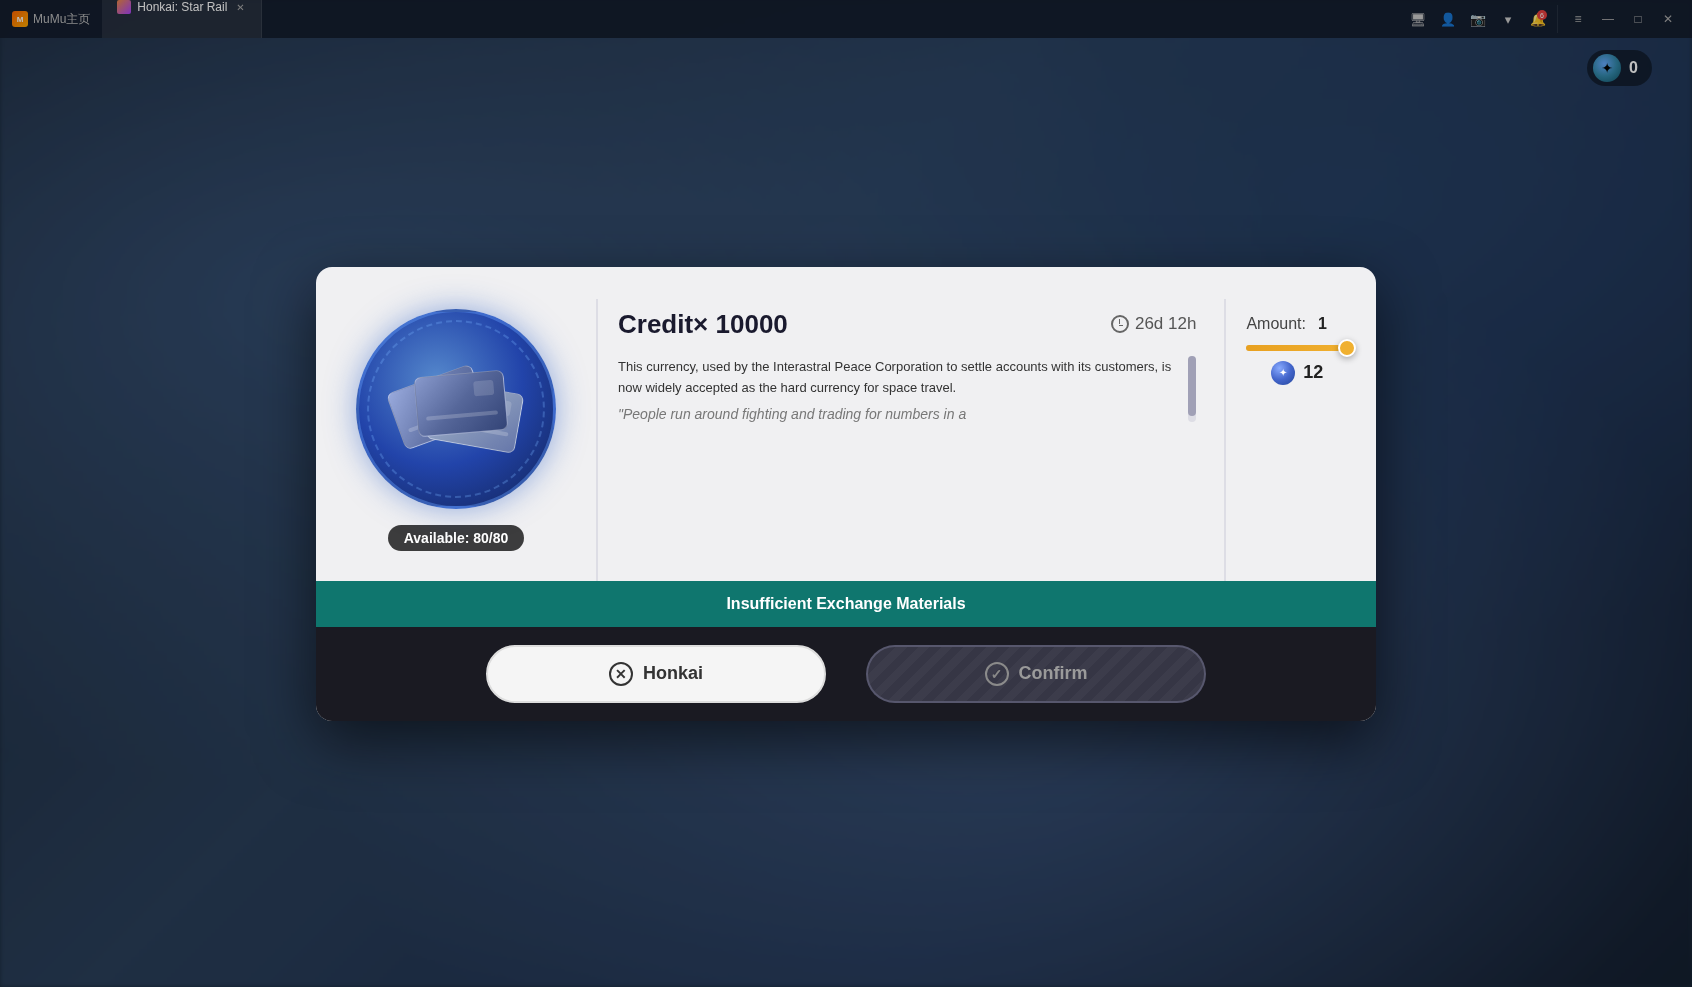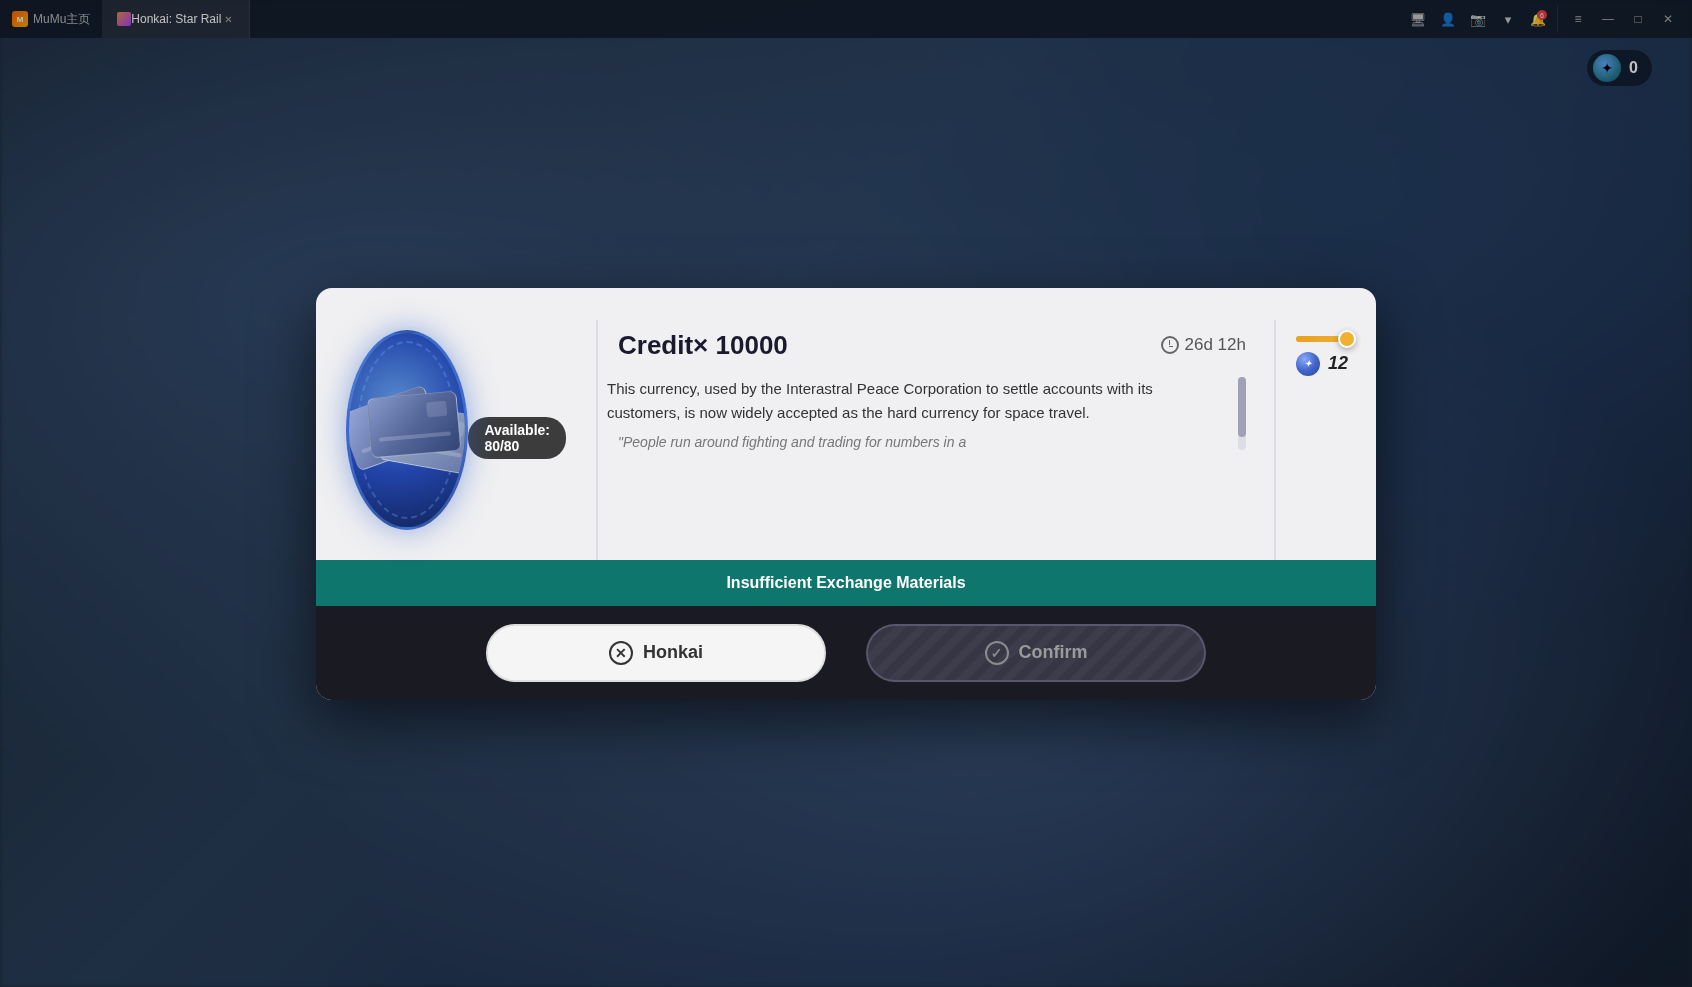--- a/index.html
+++ b/index.html
@@ -39,22 +39,23 @@
     }
 
     .top-bar-tabs {
       display: flex;
       align-items: stretch;
       height: 100%;
     }
 
     .tab-item {
       display: flex;
-      align-items: center;
+      align-items: flex-start;
       padding: 0 14px;
+      gap: 6px;
       font-size: 12px;
       color: #ccc;
       cursor: pointer;
       border-right: 1px solid rgba(255,255,255,0.08);
     }
 
     .tab-item.active {
       background: rgba(255,255,255,0.08);
       color: #fff;
     }
@@ -190,21 +191,21 @@
       display: flex;
       padding: 32px 0 0 0;
       gap: 0;
     }
 
     
     .item-panel {
       width: 280px;
       flex-shrink: 0;
       display: flex;
-      flex-direction: row;
+      flex-direction: column;
       align-items: center;
       padding: 10px 30px 30px;
       position: relative;
     }
 
     .item-circle {
       width: 200px;
       height: 200px;
       border-radius: 50%;
       background: radial-gradient(circle at 40% 35%, #5588cc, #2244aa, #112255);
@@ -375,24 +376,24 @@
       content: '';
       position: absolute;
       width: 4px;
       height: 1px;
       background: #666;
       top: 8px;
       left: 6px;
     }
 
     .item-description {
-      font-size: 15px;
+      font-size: 13px;
       color: #333;
       line-height: 1.65;
-      padding-left: 9px;
+      padding-left: 20px;
       padding-right: 20px;
       margin-bottom: 8px;
     }
 
     .item-flavor {
       font-size: 14px;
       color: #777;
       font-style: italic;
       padding-left: 20px;
       padding-right: 20px;
@@ -462,21 +463,20 @@
       box-shadow: 0 2px 6px rgba(0,0,0,0.3);
       cursor: pointer;
     }
 
     .cost-row {
       display: flex;
       align-items: center;
       justify-content: center;
       gap: 8px;
       margin-top: 4px;
-      font-style: italic;
     }
 
     .cost-icon {
       width: 24px;
       height: 24px;
       border-radius: 50%;
       background: radial-gradient(circle at 35% 30%, #88aaff, #4466cc, #224499);
       display: flex;
       align-items: center;
       justify-content: center;
@@ -693,20 +693,24 @@
             </div>
           </div>
           <div class="info-panel-scroll">
             <p class="item-description">This currency, used by the Interastral Peace Corporation to settle accounts with its customers, is now widely accepted as the hard currency for space travel.</p>
             <p class="item-flavor">"People run around fighting and trading for numbers in a</p>
             <div class="scroll-thumb"></div>
           </div>
         </div>
 
         <div class="amount-section">
+          <div class="amount-row">
+            <span class="amount-label">Amount:</span>
+            <span class="amount-value">1</span>
+          </div>
           <div class="slider-container">
             <div class="slider-track">
               <div class="slider-fill"></div>
               <div class="slider-thumb"></div>
             </div>
           </div>
           <div class="cost-row">
             <div class="cost-icon"></div>
             <span class="cost-value">12</span>
           </div>

